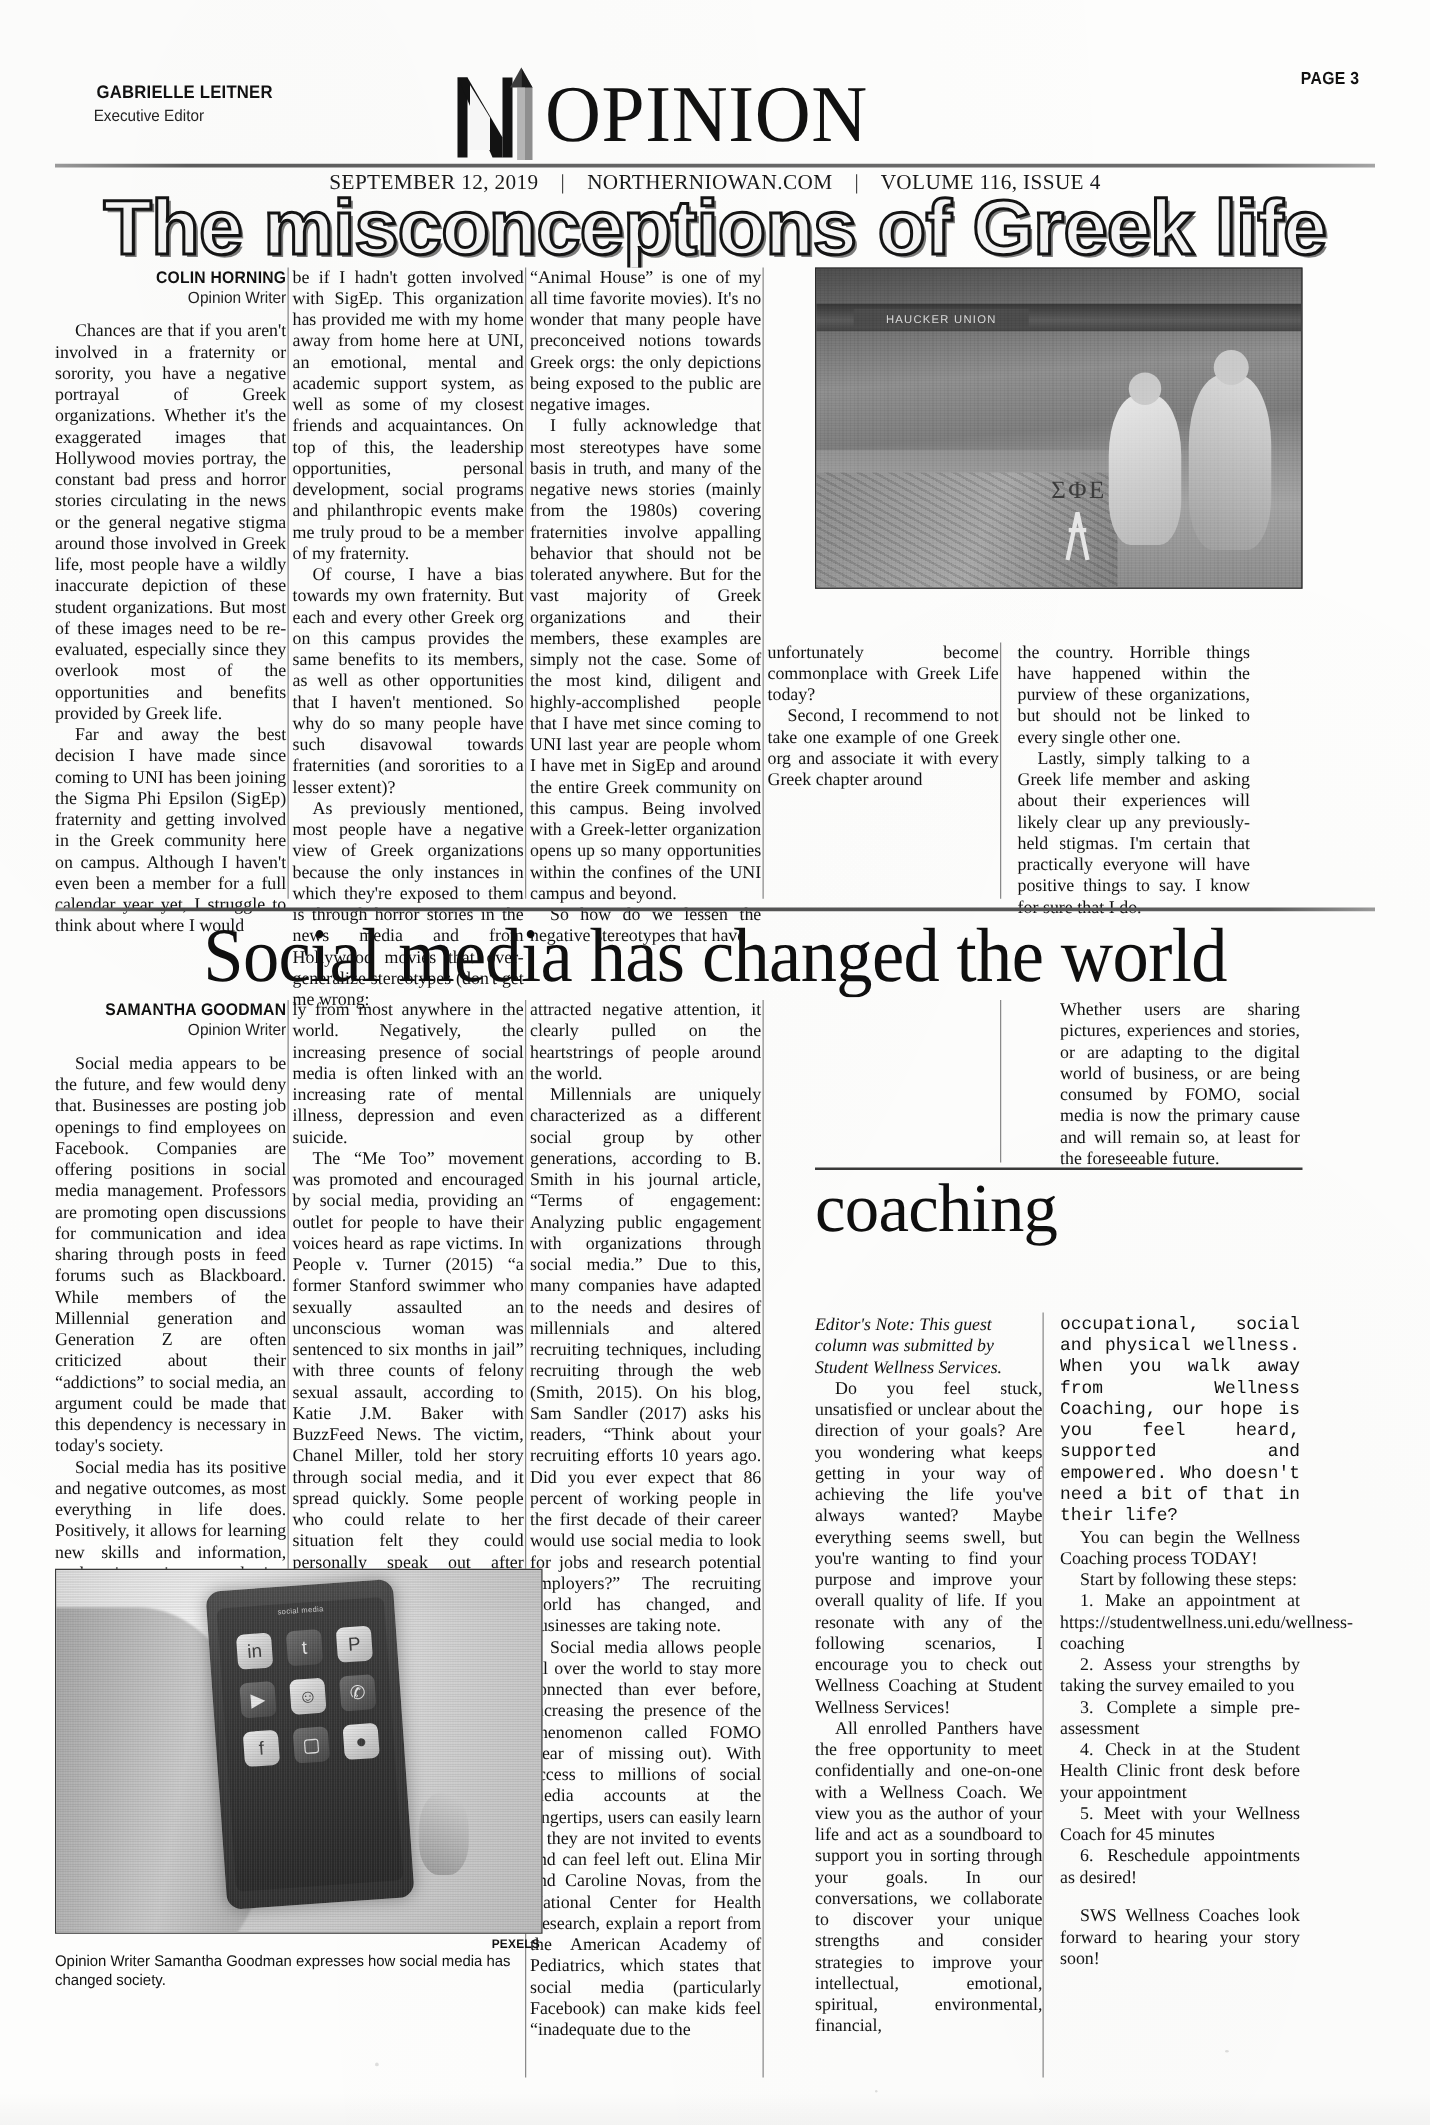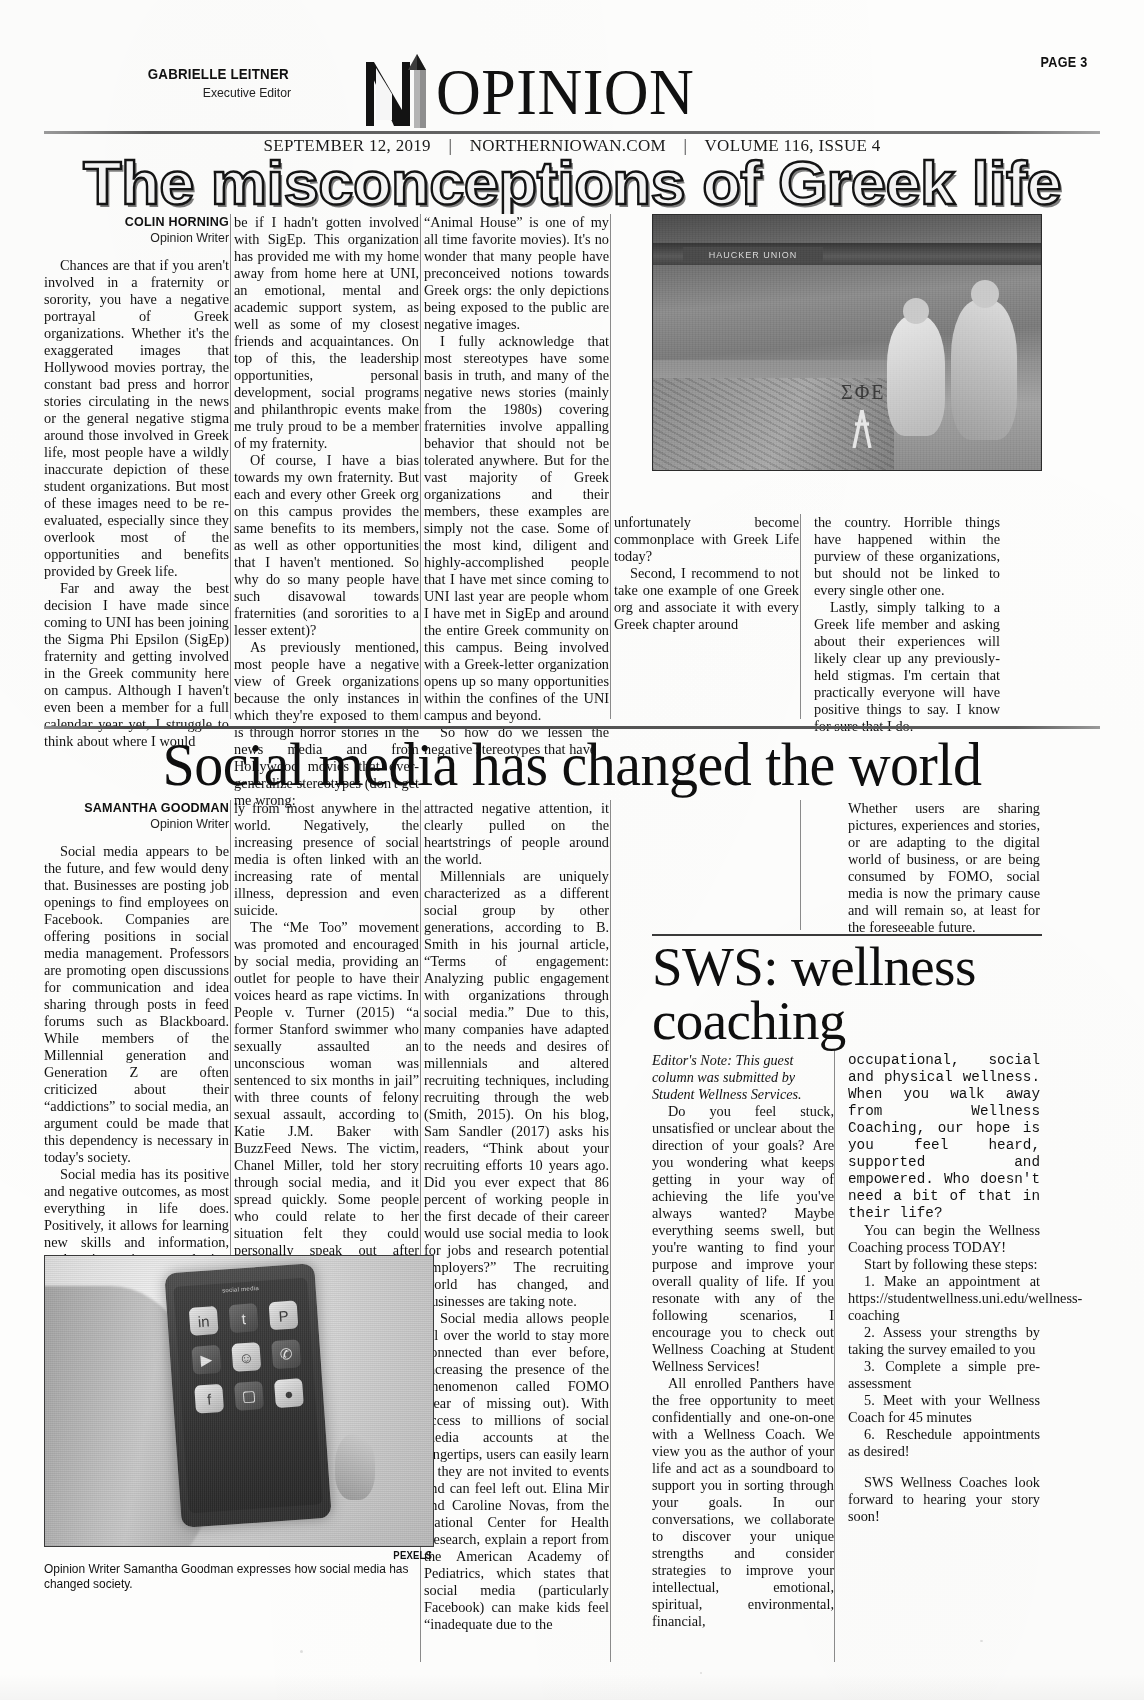--- a/index.html
+++ b/index.html
@@ -17,21 +17,21 @@
     background:
       radial-gradient(ellipse at 20% 10%, rgba(0,0,0,0.012), transparent 60%),
       radial-gradient(ellipse at 80% 90%, rgba(0,0,0,0.012), transparent 60%),
       #fdfdfc;
   }
   
   .masthead{
     position:absolute;left:44px;top:52px;width:1056px;height:78px;
   }
   .editor-block{
-    position:absolute;left:24px;top:14px;width:230px;text-align:right;
+    position:absolute;left:24px;top:14px;width:230px;text-align:left;
   }
   .editor-name{
     font-family:"Liberation Sans",sans-serif;
     font-weight:bold;font-size:14.5px;letter-spacing:0.2px;
     color:#111;line-height:1.15;
     transform:scaleX(0.92);
   }
   .editor-role{
     font-family:"Liberation Sans",sans-serif;
     font-size:13px;color:#222;margin-top:2px;
@@ -433,37 +433,37 @@
     </div>
 
 
     <div class="col c5" style="left:804px;width:192px;">
       <p class="body" style="text-indent:0;">Whether users are sharing pictures, experiences and stories, or are adapting to the digital world of business, or are being consumed by FOMO, social media is now the primary cause and will remain so, at least for the foreseeable future.</p>
     </div>
 
     <div class="rule-sws"></div>
 
     <div class="headline-sws">
-      <div>SWS: wellness</div>
       <div>coaching</div>
     </div>
 
     <div style="position:absolute;left:608px;top:252px;width:182px;">
       <p class="editors-note">Editor's Note: This guest column was submitted by Student Wellness Services.</p>
       <p class="body">Do you feel stuck, unsatisfied or unclear about the direction of your goals? Are you wondering what keeps getting in your way of achieving the life you've always wanted? Maybe everything seems swell, but you're wanting to find your purpose and improve your overall quality of life. If you resonate with any of the following scenarios, I encourage you to check out Wellness Coaching at Student Wellness Services!</p>
       <p class="body">All enrolled Panthers have the free opportunity to meet confidentially and one-on-one with a Wellness Coach. We view you as the author of your life and act as a soundboard to support you in sorting through your goals. In our conversations, we collaborate to discover your unique strengths and consider strategies to improve your intellectual, emotional, spiritual, environmental, financial,</p>
     </div>
 
     <div style="position:absolute;left:804px;top:252px;width:192px;">
       <p class="body" style="text-indent:0;font-family:Liberation Mono, monospace;">occupational, social and physical wellness. When you walk away from Wellness Coaching, our hope is you feel heard, supported and empowered. Who doesn't need a bit of that in their life?</p>
       <p class="body">You can begin the Wellness Coaching process TODAY!</p>
       <p class="body">Start by following these steps:</p>
       <p class="body">1. Make an appointment at https://studentwellness.uni.edu/wellness-coaching</p>
       <p class="body">2. Assess your strengths by taking the survey emailed to you</p>
       <p class="body">3. Complete a simple pre-assessment</p>
+      <p class="body">4. Check in at the Student Health Clinic front desk before your appointment</p>
       <p class="body">5. Meet with your Wellness Coach for 45 minutes</p>
       <p class="body">6. Reschedule appointments as desired!</p>
       <p class="body" style="margin-top:14px;">SWS Wellness Coaches look forward to hearing your story soon!</p>
     </div>
 
     <div class="photo2">
       <div class="bg"></div>
       <div class="hand"></div>
       <div class="phone">
         <div class="screen">

